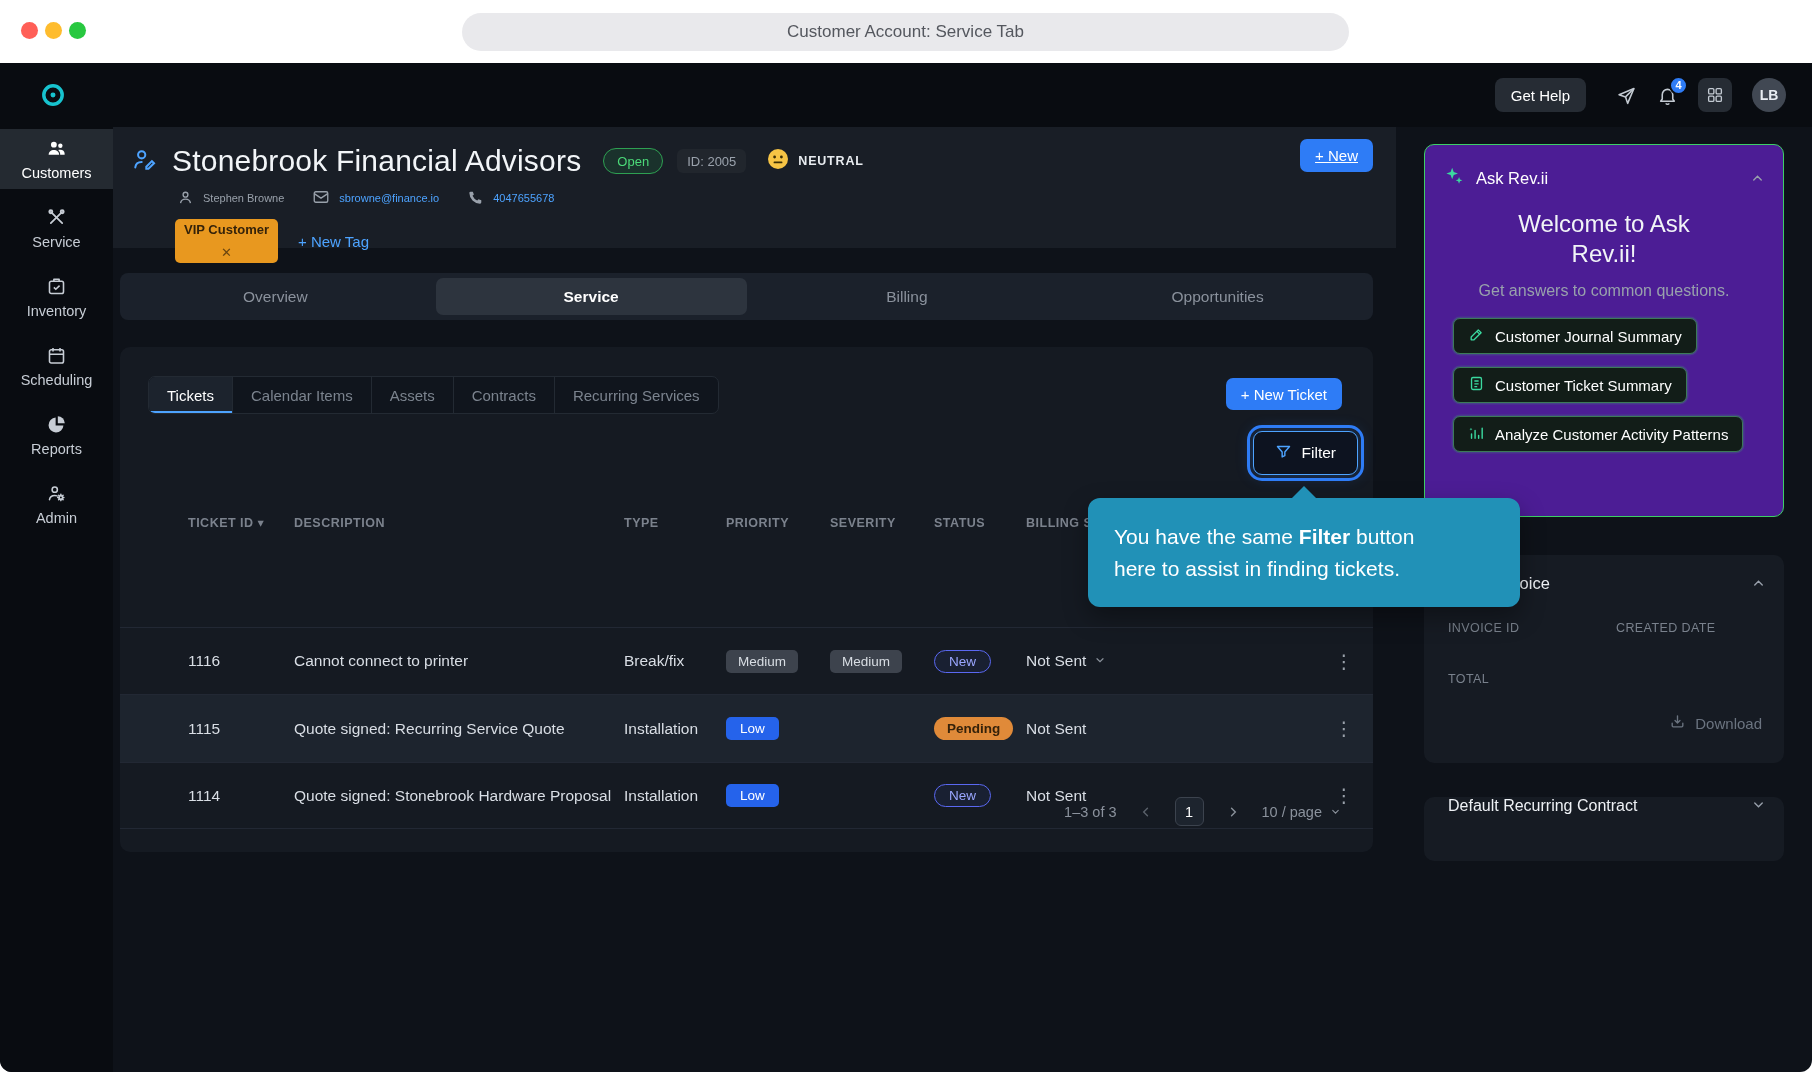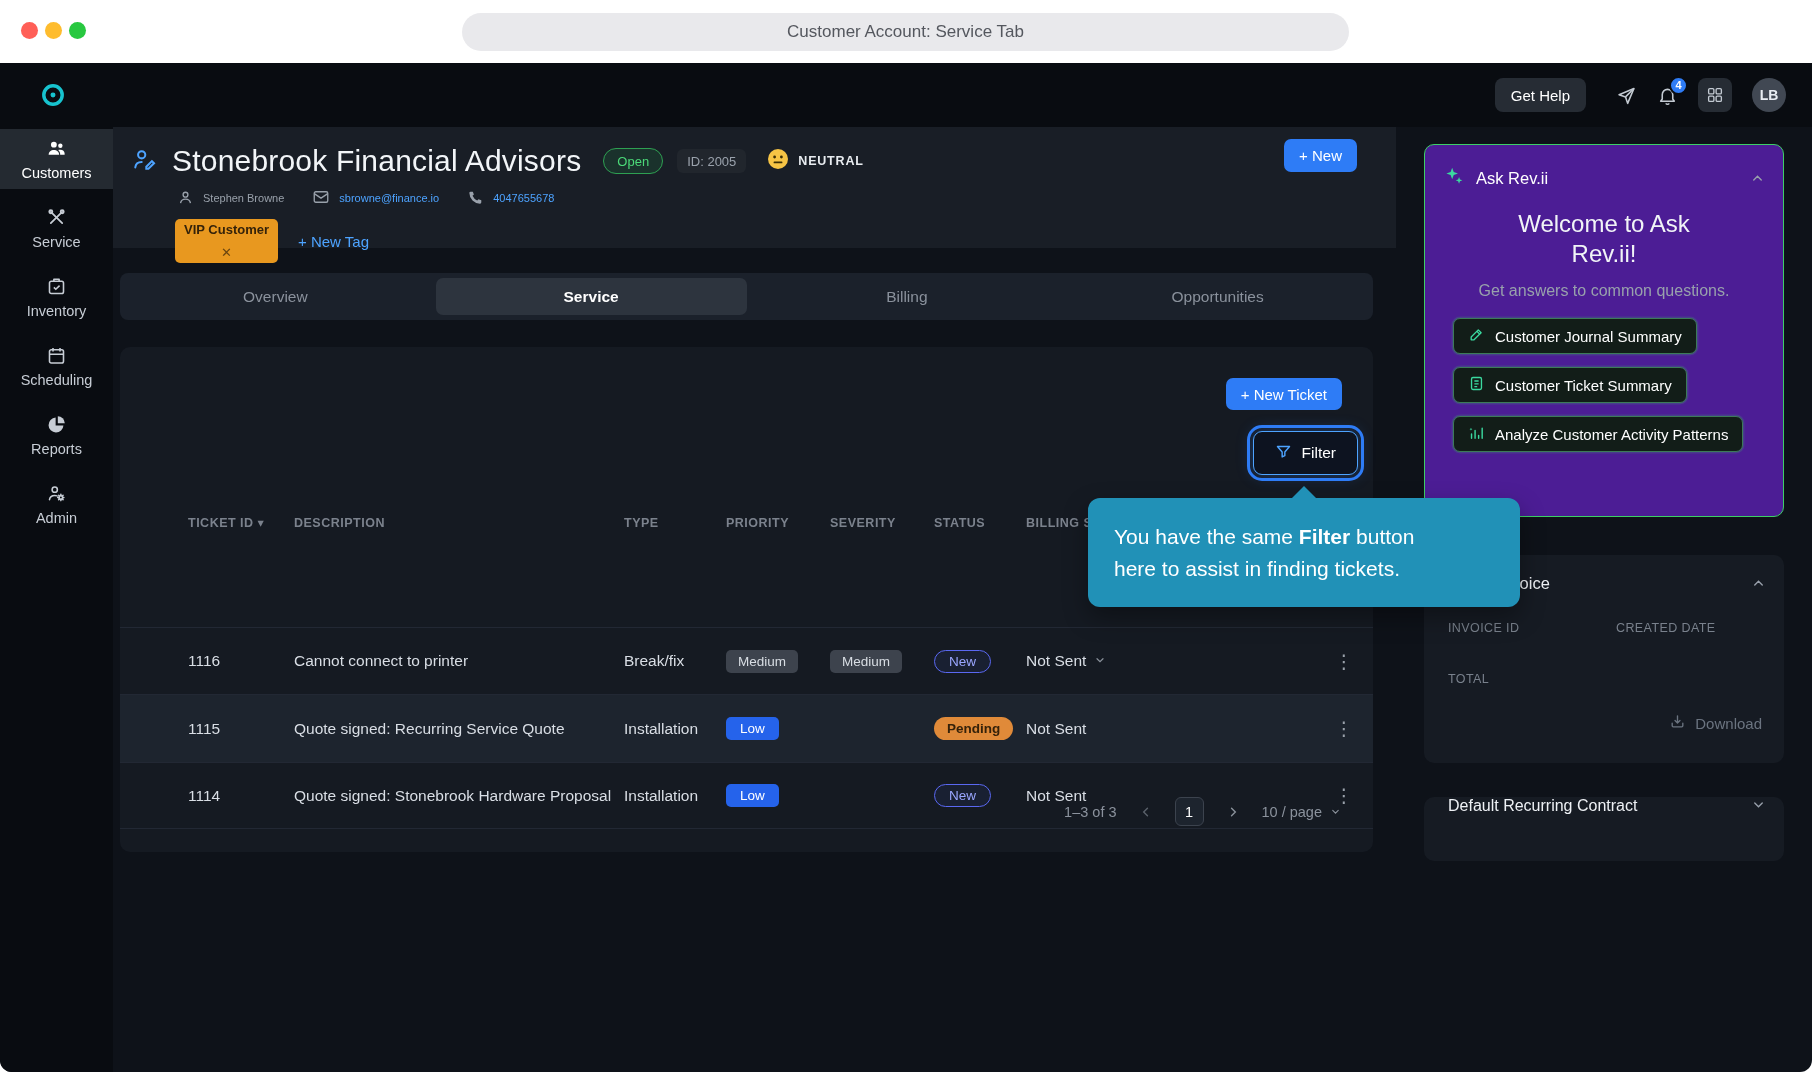--- a/index.html
+++ b/index.html
@@ -42,22 +42,22 @@
   
   .hdrband { position:absolute; left:113px; top:64px; width:1283px; height:121px; background:#191e26; }
   .titlerow { position:absolute; left:18px; top:14px; height:40px; display:flex; align-items:center; gap:14px; }
   .cust-title { color:#f2f5f8; font-size:30px; font-weight:500; letter-spacing:.2px; margin:0 8px 0 0; }
   .badge-open { height:26px; padding:0 13px; border:1px solid #2ea052; background:rgba(43,196,92,.12);
                 color:#4bd978; border-radius:14px; font-size:13px; display:flex; align-items:center; }
   .idpill { height:24px; padding:0 10px; background:#21262d; color:#9aa2ac; border-radius:6px;
             font-size:13px; display:flex; align-items:center; }
   .mood { display:flex; align-items:center; gap:8px; margin-left:6px; }
   .moodlbl { color:#e8ecf0; font-size:12.5px; font-weight:700; letter-spacing:.8px; }
-  .newbtn { position:absolute; right:39px; top:12px; height:33px; padding:0 15px; background:#2e7cf6;
-            border-radius:7px; color:#fff; font-size:15px; display:flex; align-items:center; }
+  .newbtn { position:absolute; right:23px; top:12px; height:33px; padding:0 15px; background:#2e7cf6;
+            border-radius:7px; color:#fff; font-size:15px; display:flex; align-items:center;text-decoration:underline; }
   .contactrow { position:absolute; left:64px; top:61px; display:flex; align-items:center; gap:9px;
                 font-size:11px; color:#99a1ab; }
   .cspace { width:10px; }
   .bluelink { color:#4da3ff; }
   .tagsrow { position:absolute; left:62px; top:92px; display:flex; align-items:center; gap:20px; }
   .viptag { background:#e8981f; color:#35230a; font-size:13px; font-weight:600; padding:3px 9px;
             border-radius:5px; display:flex; align-items:center; gap:8px;flex-direction:column; }
   .viptag .x { opacity:.7; font-weight:700; }
   .newtag { color:#4da3ff; font-size:15px; }
 
@@ -298,20 +298,27 @@
     </div>
 
     <div class="tabbar">
       <div class="tab">Overview</div>
       <div class="tab active">Service</div>
       <div class="tab">Billing</div>
       <div class="tab">Opportunities</div>
     </div>
 
     <div class="tcard">
+      <div class="subtabs">
+        <div class="subtab active">Tickets</div>
+        <div class="subtab">Calendar Items</div>
+        <div class="subtab">Assets</div>
+        <div class="subtab">Contracts</div>
+        <div class="subtab">Recurring Services</div>
+      </div>
       <div class="newticket">+ New Ticket</div>
 
       <div class="filterbtn">
         <span><svg width="17" height="17" viewBox="0 0 24 24" fill="none" stroke="#4da3ff" stroke-width="2" stroke-linejoin="round">
               <path d="M3.5 5h17l-6.6 7.6v5.2l-3.8 1.9v-7.1z"></path>
             </svg></span>
         <span>Filter</span>
       </div>
 
       <div class="tgrid thead">

